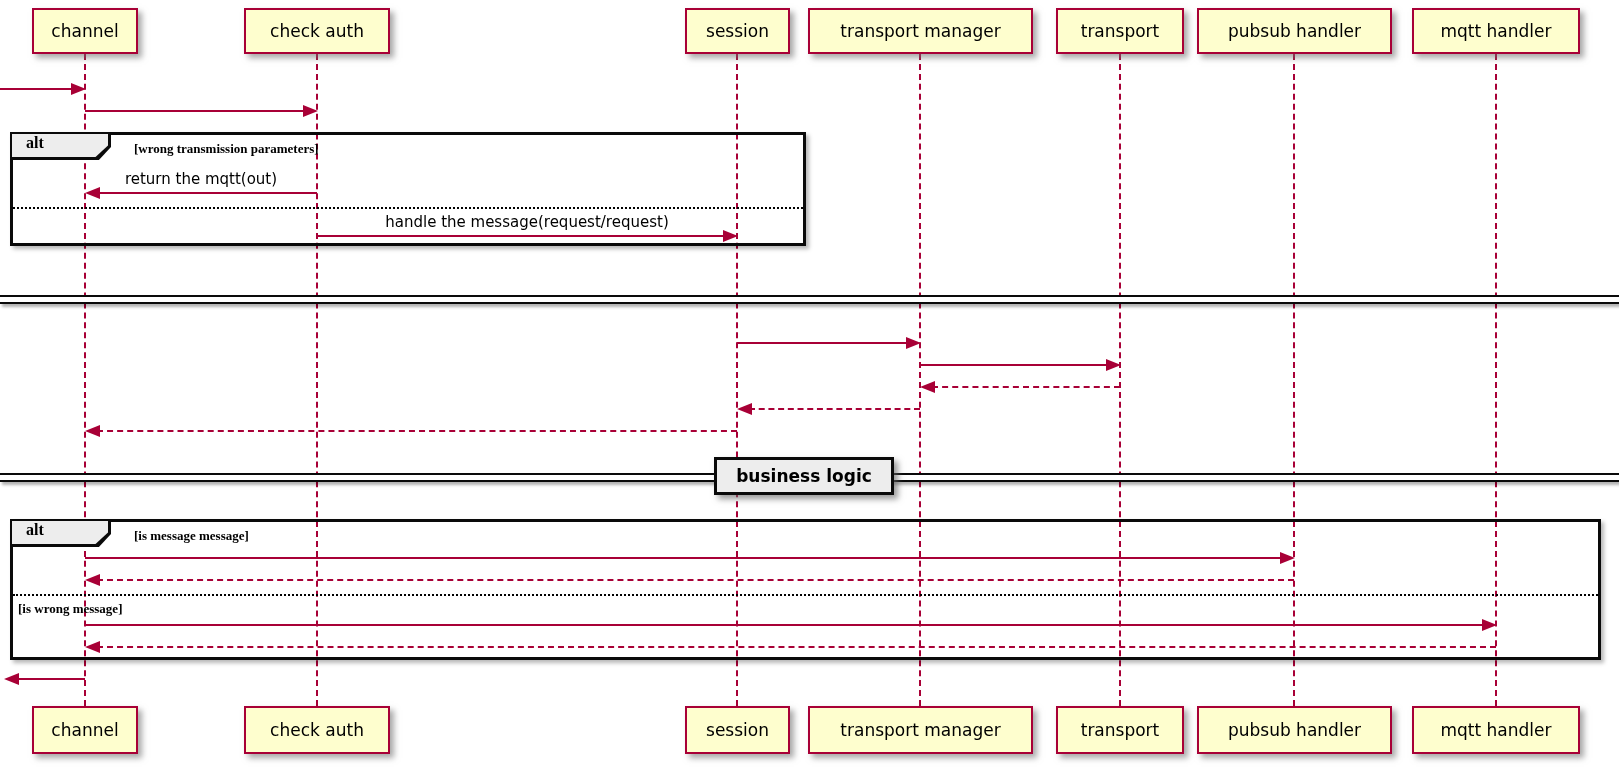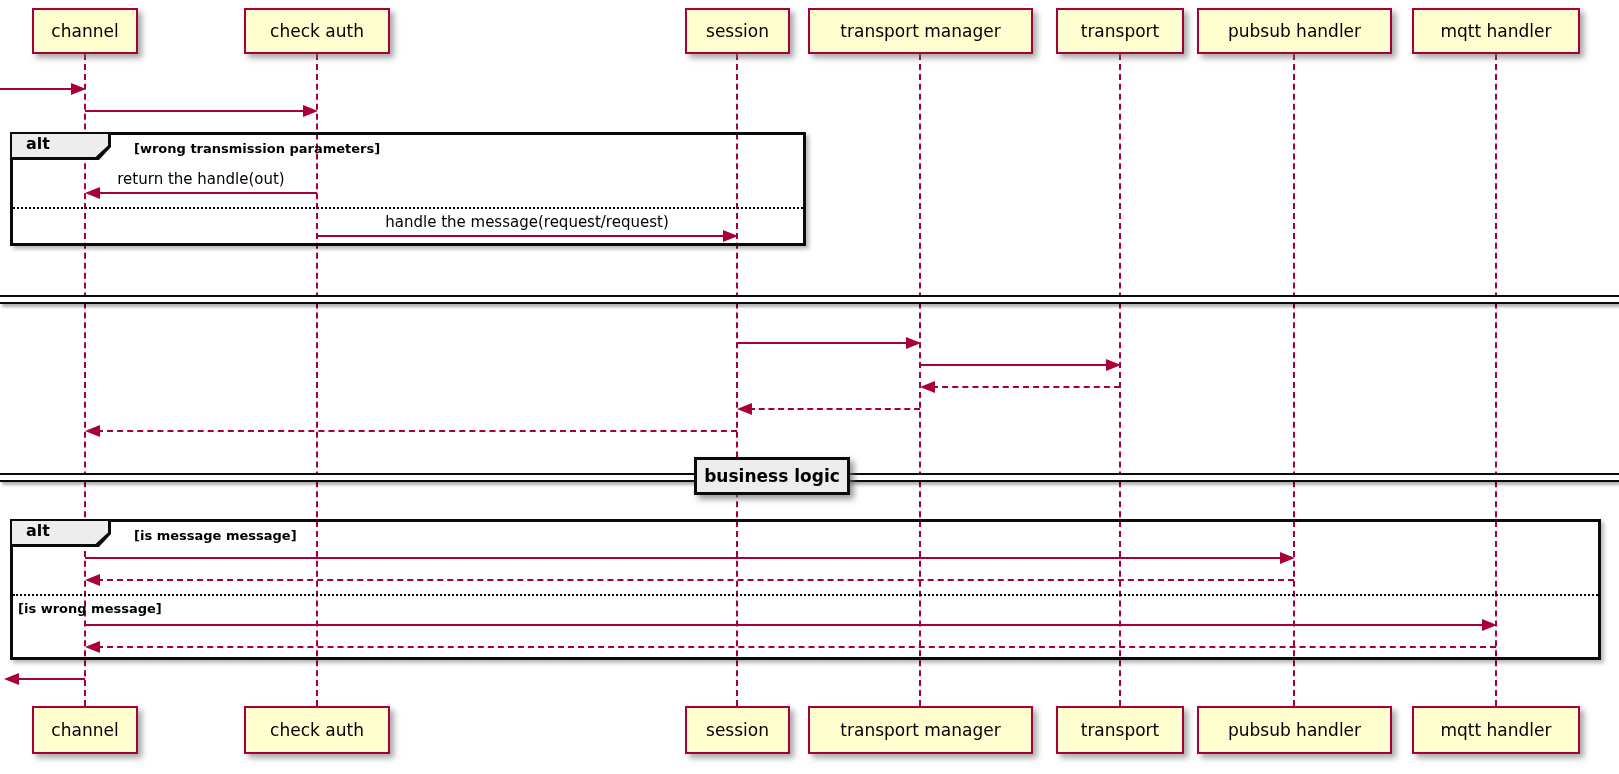--- a/index.html
+++ b/index.html
@@ -19,21 +19,21 @@
   .participant{position:absolute;box-sizing:border-box;background:var(--pfill);
     border:2px solid var(--pborder);box-shadow:4px 4px 6px rgba(110,110,110,.6);
     display:flex;align-items:center;justify-content:center;font-size:17px;z-index:6;}
   .divider-band{position:absolute;left:0;width:1619px;height:5px;background:#fff;
     border-top:2px solid var(--framestroke);border-bottom:2px solid var(--framestroke);
     box-shadow:2px 3px 3px rgba(0,0,0,.30);z-index:2;}
   .divider-label{position:absolute;box-sizing:border-box;background:var(--labelbg);
     border:3px solid var(--framestroke);box-shadow:4px 4px 6px rgba(100,100,100,.65);
     display:flex;align-items:center;justify-content:center;font-weight:700;font-size:17px;z-index:5;}
   .frame{position:absolute;box-sizing:border-box;border:3px solid var(--framestroke);
-    box-shadow:3px 3px 4px rgba(0,0,0,.28);z-index:3;}
+    box-shadow:3px 3px 4px rgba(0,0,0,.28);z-index:3;font-family:Liberation Serif, serif;}
   .alt-tab{position:absolute;top:-3px;left:-3px;width:101px;height:28px;}
   .tab-border{position:absolute;inset:0;background:var(--framestroke);
     clip-path:polygon(0 0,100% 0,100% 54%,88% 100%,0 100%);}
   .tab-fill{position:absolute;inset:2px 3px 3px 2px;background:var(--labelbg);
     clip-path:polygon(0 0,100% 0,100% 50%,87% 100%,0 100%);}
   .tab-text{position:absolute;left:16px;top:2px;font-weight:700;font-size:16px;}
   .condition{position:absolute;font-weight:700;font-size:13px;white-space:nowrap;}
   .else-line{position:absolute;left:0;right:0;border-top:2px dotted #000;}
   .msg-shaft{position:absolute;height:0;z-index:4;}
   .msg-shaft.solid{border-top:2px solid var(--arrow);}
@@ -76,30 +76,30 @@
     <div class="alt-tab">
       <div class="tab-border"></div>
       <div class="tab-fill"></div>
       <div class="tab-text">alt</div>
     </div>
     <div class="condition" style="left:121px;top:6px">[is message message]</div>
     <div class="else-line" style="top:72px"></div>
     <div class="condition" style="left:5px;top:79px">[is wrong message]</div>
   </div>
 
-  <div class="divider-label" style="left:694px;top:457px;width:156px;height:38px">business logic</div>
+  <div class="divider-label" style="left:714px;top:457px;width:180px;height:38px">business logic</div>
 
   <div id="arrows">
       <div class="msg-shaft solid" style="top: 88px; left: 0px; width: 73px;"></div>
       <div class="msg-head right" style="top: 83px; left: 71px;"></div>
       <div class="msg-shaft solid" style="top: 110px; left: 85px; width: 220px;"></div>
       <div class="msg-head right" style="top: 105px; left: 303px;"></div>
       <div class="msg-shaft solid" style="top: 192px; left: 97px; width: 220px;"></div>
       <div class="msg-head left" style="top: 187px; left: 85px;"></div>
-      <div class="msg-label" style="top: 170px; left: 91px; width: 220px;">return the handle(out)</div>
+      <div class="msg-label" style="top: 170px; left: 91px; width: 220px;">return the mqtt(out)</div>
       <div class="msg-shaft solid" style="top: 235px; left: 317px; width: 408px;"></div>
       <div class="msg-head right" style="top: 230px; left: 723px;"></div>
       <div class="msg-label" style="top: 213px; left: 323px; width: 408px;">handle the message(request/request)</div>
       <div class="msg-shaft solid" style="top: 342px; left: 737px; width: 171px;"></div>
       <div class="msg-head right" style="top: 337px; left: 906px;"></div>
       <div class="msg-shaft solid" style="top: 364px; left: 920px; width: 188px;"></div>
       <div class="msg-head right" style="top: 359px; left: 1106px;"></div>
       <div class="msg-shaft dashed" style="top: 386px; left: 932px; width: 188px;"></div>
       <div class="msg-head left" style="top: 381px; left: 920px;"></div>
       <div class="msg-shaft dashed" style="top: 408px; left: 749px; width: 171px;"></div>

